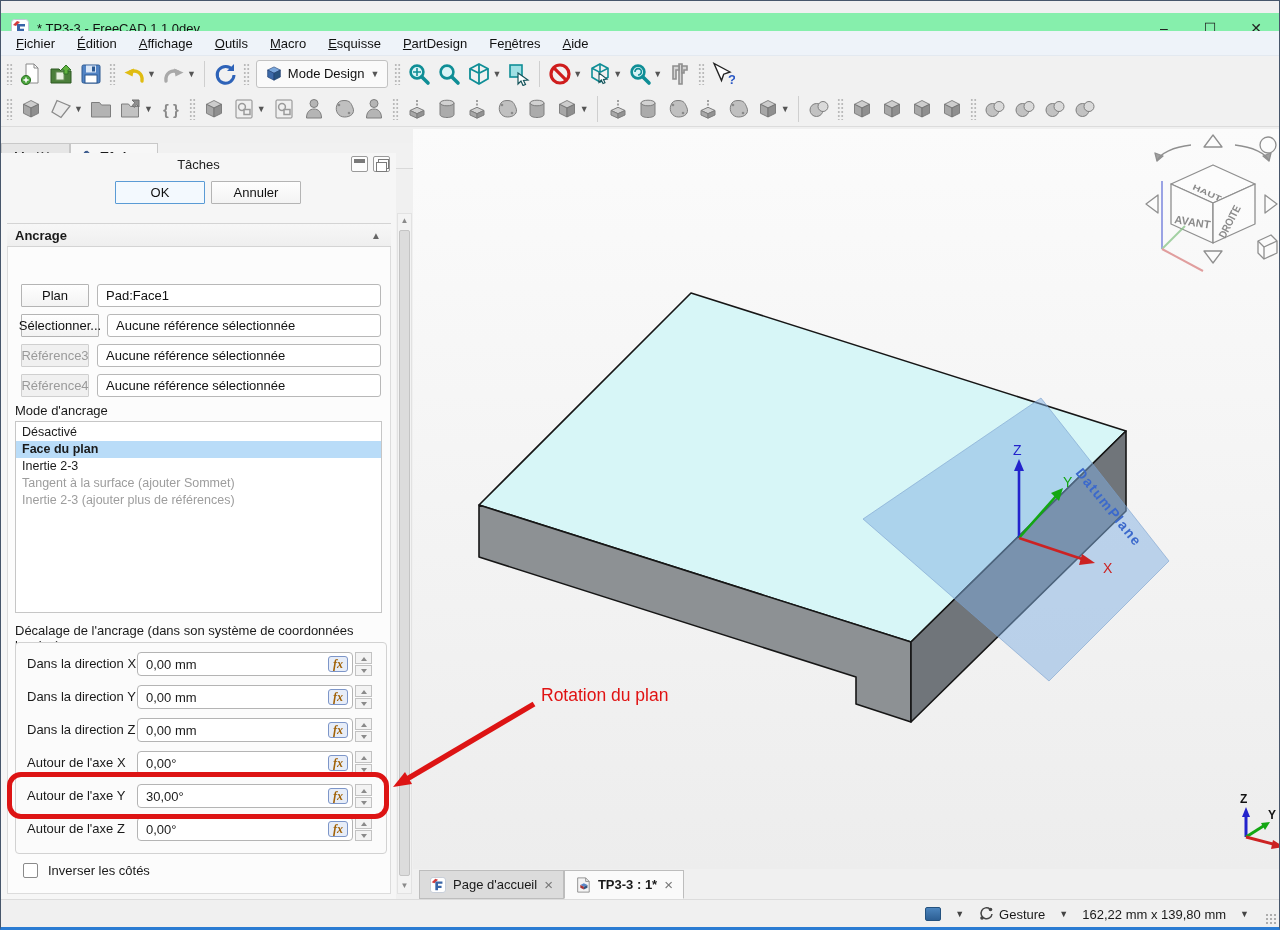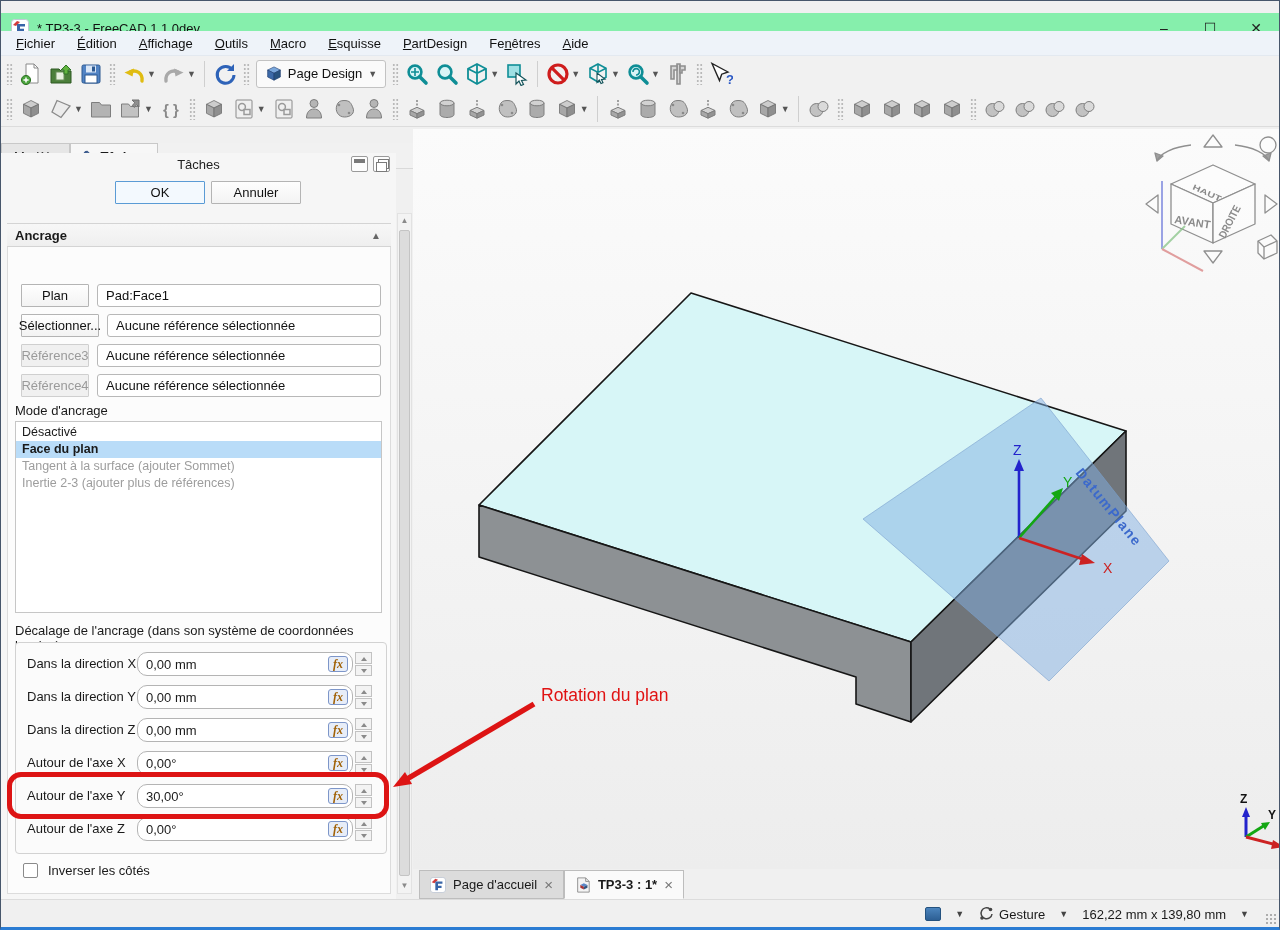--- a/index.html
+++ b/index.html
@@ -62,21 +62,21 @@
   .btn.disabled { color:#9a9a9a; background:#f0f0f0; border-color:#cfcfcf; }
   #mode-label { position:absolute; left:14px; top:250px; font-size:13px; }
   #mode-list { position:absolute; left:14px; top:268px; width:367px; height:192px; background:#fff; border:1px solid #c6c6c6; padding-top:2px; }
   .mode-item { height:17px; line-height:17px; padding-left:6px; font-size:12.5px; color:#1a1a1a; }
   .mode-item.sel { background:#b9dcf8; font-weight:bold; }
   .mode-item.dim { color:#9d9d9d; }
   #offset-label { position:absolute; left:14px; top:470px; font-size:13px; }
   #offset-group { position:absolute; left:14px; top:489px; width:372px; height:212px; border:1px solid #d2d2d2; border-radius:4px; background:#fbfbfb; }
   .spin-row { position:absolute; left:0; width:395px; height:24px; }
   .spin-label { position:absolute; left:26px; top:4px; font-size:13px; }
-  .spin-field { position:absolute; left:136px; top:0; width:216px; height:24px; background:#fff; border:1px solid #b4b4b4; border-radius:10px; }
+  .spin-field { position:absolute; left:136px; top:0; width:216px; height:24px; background:#fff; border:1px solid #b4b4b4; border-radius:4px; }
   .spin-value { position:absolute; left:8px; top:4px; font-size:13px; }
   .fx { position:absolute; right:4px; top:3px; width:20px; height:16px; border:1px solid #7d96c9; border-radius:3px; background:#e7edf8;
     color:#a16207; font-family:"Liberation Serif", serif; font-style:italic; font-weight:bold; font-size:12px;
     display:flex; align-items:center; justify-content:center; }
   .spinner { position:absolute; left:354px; top:0; width:17px; height:24px; }
   .spin-up,.spin-dn { position:absolute; left:0; width:17px; height:11.5px; background:#f3f3f3; border:1px solid #c2c2c2; }
   .spin-up { top:0; } .spin-dn { bottom:0; }
   .spin-up::after { content:""; position:absolute; left:4.5px; top:3.5px; border-left:3.5px solid transparent; border-right:3.5px solid transparent; border-bottom:4.5px solid #8a8a8a; }
   .spin-dn::after { content:""; position:absolute; left:4.5px; top:3.5px; border-left:3.5px solid transparent; border-right:3.5px solid transparent; border-top:4.5px solid #8a8a8a; }
   #invert-row { position:absolute; left:22px; top:710px; display:flex; align-items:center; gap:10px; }
@@ -318,21 +318,21 @@
       <button class="tb-btn">
         <svg class="ic">
           <use href="#i-refresh"></use>
         </svg>
       </button>
       <span class="tb-handle"></span>
       <div class="tb-combo">
         <svg class="ic">
           <use href="#i-wbcube"></use>
         </svg>
-        <span class="tb-combo-label">Page Design</span>
+        <span class="tb-combo-label">Mode Design</span>
         <span class="caret">▼</span>
       </div>
       <span class="tb-handle"></span>
       <button class="tb-btn">
         <svg class="ic">
           <use href="#i-zoomfit"></use>
         </svg>
       </button>
       <button class="tb-btn">
         <svg class="ic">
@@ -599,20 +599,21 @@
     <div class="btn ref-row-btn disabled" style="left:20px; top:221px; width:68px;">Référence4</div>
     <div class="ref-field" style="left:96px; top:221px;">
         <span>Aucune référence sélectionnée</span>
       </div>
 
     <div id="mode-label">Mode d'ancrage</div>
 
     <div id="mode-list">
       <div class="mode-item">Désactivé</div>
       <div class="mode-item sel">Face du plan</div>
+      <div class="mode-item">Inertie 2-3</div>
       <div class="mode-item dim">Tangent à la surface (ajouter Sommet)</div>
       <div class="mode-item dim">Inertie 2-3 (ajouter plus de références)</div>
     </div>
 
     <div id="offset-label">Décalage de l'ancrage (dans son système de coordonnées locales) :</div>
     <div id="offset-group"></div>
 
     <div class="spin-row" style="top:499px;">
       <span class="spin-label">Dans la direction X</span>
       <div class="spin-field">

